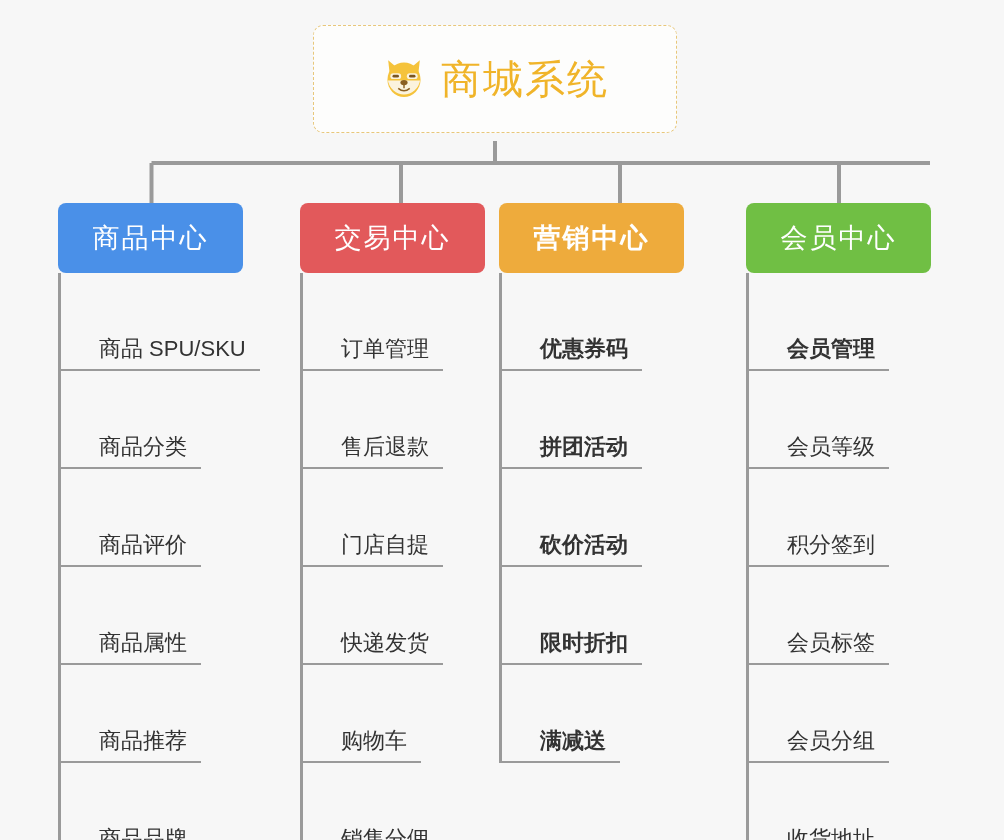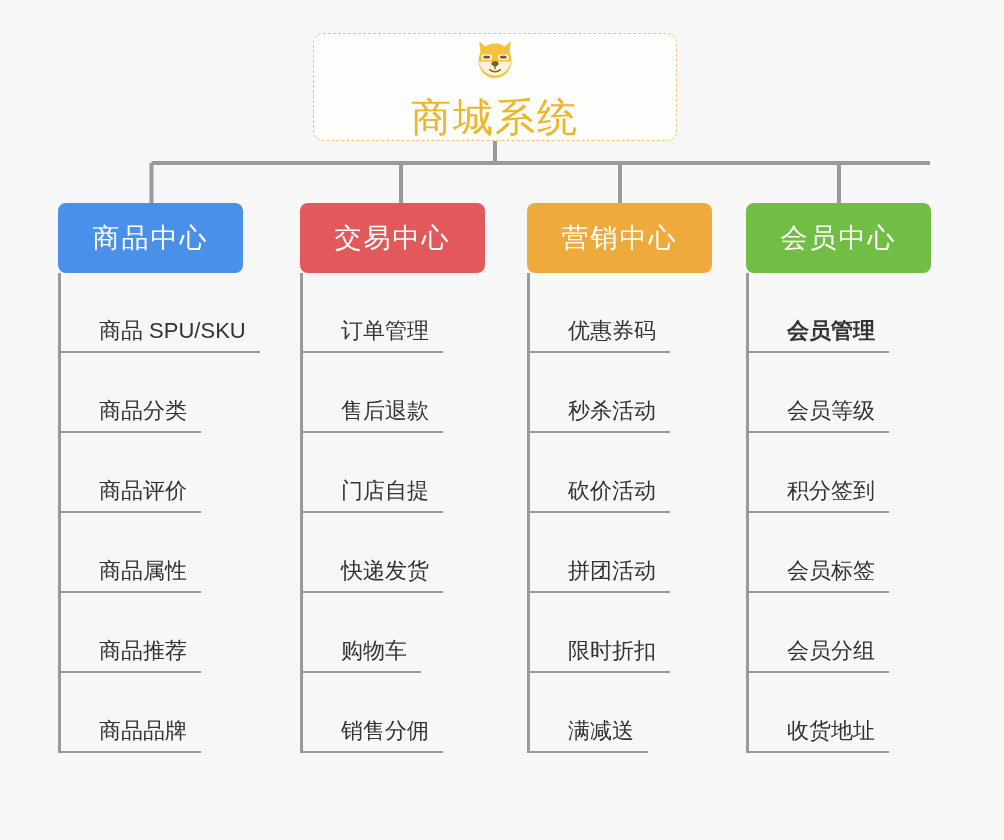--- a/index.html
+++ b/index.html
@@ -19,32 +19,31 @@
     position: relative;
     width: 1004px;
     height: 840px;
     background: #f7f7f7;
   }
 
   
   .root-node {
     position: absolute;
     left: 313px;
-    top: 33px;
+    top: 25px;
     width: 364px;
     height: 108px;
     box-sizing: border-box;
     background: #fdfdfc;
     border: 1px dashed #e8c77a;
     border-radius: 10px;
     display: flex;
     align-items: center;
     justify-content: center;
     gap: 14px;
-    flex-direction: column;
   }
   .root-emoji {
     width: 46px;
     height: 46px;
     position: relative;
     flex: 0 0 auto;
     display: block;
   }
   .root-title {
     font-size: 40px;
@@ -66,21 +65,21 @@
   }
 
   
   .branch {
     position: absolute;
     top: 203px;
     width: 185px;
   }
   .branch-0 { left: 58px;  }
   .branch-1 { left: 300px; }
-  .branch-2 { left: 527px; }
+  .branch-2 { left: 499px; font-weight: bold; }
   .branch-3 { left: 746px; }
 
   .branch-header {
     height: 70px;
     border-radius: 8px;
     display: flex;
     align-items: center;
     justify-content: center;
     color: #ffffff;
     font-size: 27px;
@@ -92,21 +91,21 @@
   .branch-items {
     position: relative;
     margin-top: 0;
     padding-top: 0;
     border-left: 3px solid #9a9a9a;
     box-sizing: border-box;
   }
 
   .leaf {
     position: relative;
-    height: 80px;
+    height: 98px;
     box-sizing: border-box;
     display: flex;
     align-items: flex-end;
     padding-left: 42px;
   }
   .leaf-label {
     position: relative;
     display: inline-block;
     font-size: 22px;
     color: #333333;
@@ -219,29 +218,25 @@
         </div>
       </div>
       <div class="branch branch-2">
         <div class="branch-header" style="background: rgb(238, 171, 60);">营销中心</div>
         <div class="branch-items" style="border-left-color: rgb(154, 154, 154);">
           <div class="leaf">
             <span class="leaf-label" style="border-bottom-color: rgb(154, 154, 154);">优惠券码</span>
             <span class="leaf-underline" style="background: rgb(154, 154, 154); width: 46px;"></span>
           </div>
           <div class="leaf">
-            <span class="leaf-label" style="border-bottom-color: rgb(154, 154, 154);">秒杀活动</span>
+            <span class="leaf-label" style="border-bottom-color: rgb(154, 154, 154);">拼团活动</span>
             <span class="leaf-underline" style="background: rgb(154, 154, 154); width: 46px;"></span>
           </div>
           <div class="leaf">
             <span class="leaf-label" style="border-bottom-color: rgb(154, 154, 154);">砍价活动</span>
-            <span class="leaf-underline" style="background: rgb(154, 154, 154); width: 46px;"></span>
-          </div>
-          <div class="leaf">
-            <span class="leaf-label" style="border-bottom-color: rgb(154, 154, 154);">拼团活动</span>
             <span class="leaf-underline" style="background: rgb(154, 154, 154); width: 46px;"></span>
           </div>
           <div class="leaf">
             <span class="leaf-label" style="border-bottom-color: rgb(154, 154, 154);">限时折扣</span>
             <span class="leaf-underline" style="background: rgb(154, 154, 154); width: 46px;"></span>
           </div>
           <div class="leaf">
             <span class="leaf-label" style="border-bottom-color: rgb(154, 154, 154);">满减送</span>
             <span class="leaf-underline" style="background: rgb(154, 154, 154); width: 46px;"></span>
           </div>

